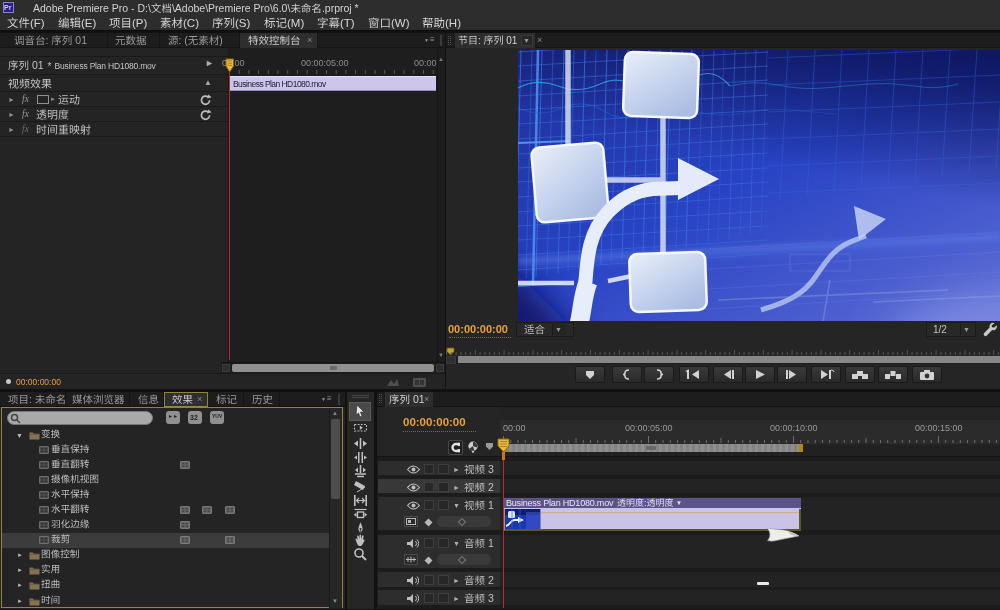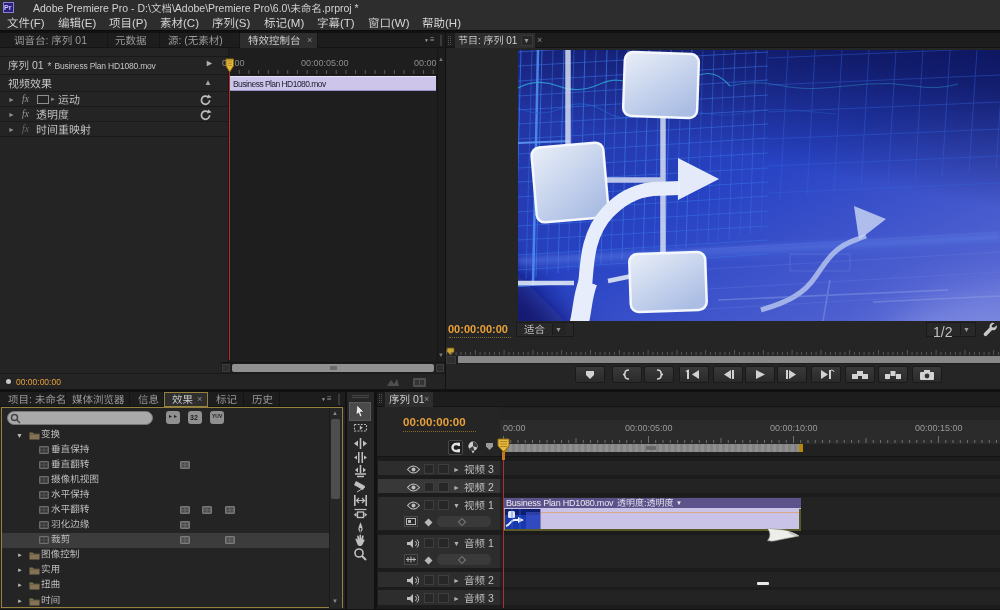--- a/index.html
+++ b/index.html
@@ -457,21 +457,21 @@
 <div style="position:absolute;left:448px;top:324px;font-family:'Liberation Sans',sans-serif;font-size:11px;color:#e9a13a;font-weight:bold;white-space:nowrap;line-height:1">00:00:00:00</div>
 <div style="position:absolute;left:449px;top:337px;width:62px;height:1px;border-bottom:1px dotted #8a6a28"></div>
 <div style="position:absolute;left:516px;top:322px;width:58px;height:15px;background:#282828;border:1px solid #1a1a1a"></div>
 <svg style="position:absolute;left:524px;top:324px;overflow:visible" width="21" height="15">
     <use href="#g9002" transform="translate(0.0,0) scale(0.010500)" fill="#c0c0c0"></use>
     <use href="#g5408" transform="translate(10.5,0) scale(0.010500)" fill="#c0c0c0"></use>
   </svg>
 <div style="position:absolute;left:552px;top:324px;width:14px;height:11px;background:#242424;border-left:1px solid #1a1a1a"></div>
 <div style="position:absolute;left:555px;top:326px;font-family:'Liberation Sans',sans-serif;font-size:7px;color:#999;white-space:nowrap;line-height:1">▼</div>
 <div style="position:absolute;left:926px;top:322px;width:50px;height:15px;background:#282828;border:1px solid #1a1a1a"></div>
-<div style="position:absolute;left:933px;top:325px;font-family:'Liberation Sans',sans-serif;font-size:14px;color:#c0c0c0;white-space:nowrap;line-height:1">1/2</div>
+<div style="position:absolute;left:933px;top:325px;font-family:'Liberation Sans',sans-serif;font-size:10px;color:#c0c0c0;white-space:nowrap;line-height:1">1/2</div>
 <div style="position:absolute;left:960px;top:324px;width:14px;height:11px;border-left:1px solid #1a1a1a"></div>
 <div style="position:absolute;left:963px;top:326px;font-family:'Liberation Sans',sans-serif;font-size:7px;color:#999;white-space:nowrap;line-height:1">▼</div>
 <svg style="position:absolute;left:982px;top:321px" width="17" height="17" viewBox="0 0 17 17">
     <path d="M12.5 2.2 a3.6 3.6 0 0 0-4.9 4.4 L2.2 12 a1.8 1.8 0 0 0 2.6 2.6 L10.2 9 a3.6 3.6 0 0 0 4.5-4.8 L12.3 6.6 10 6.2 9.6 4.4 Z" fill="#c9c9c9"></path>
   </svg>
 <svg style="position:absolute;left:446px;top:347px" width="9" height="9">
     <path d="M1 1 L8 1 L8 4.5 L4.5 8 L1 4.5 Z" fill="#caa433" stroke="#6a5312" stroke-width="0.8"></path>
   </svg>
 <svg style="position:absolute;left:446px;top:349px" width="554" height="7">
     <rect x="0.0" y="1" width="1" height="5" fill="#565656"></rect>

